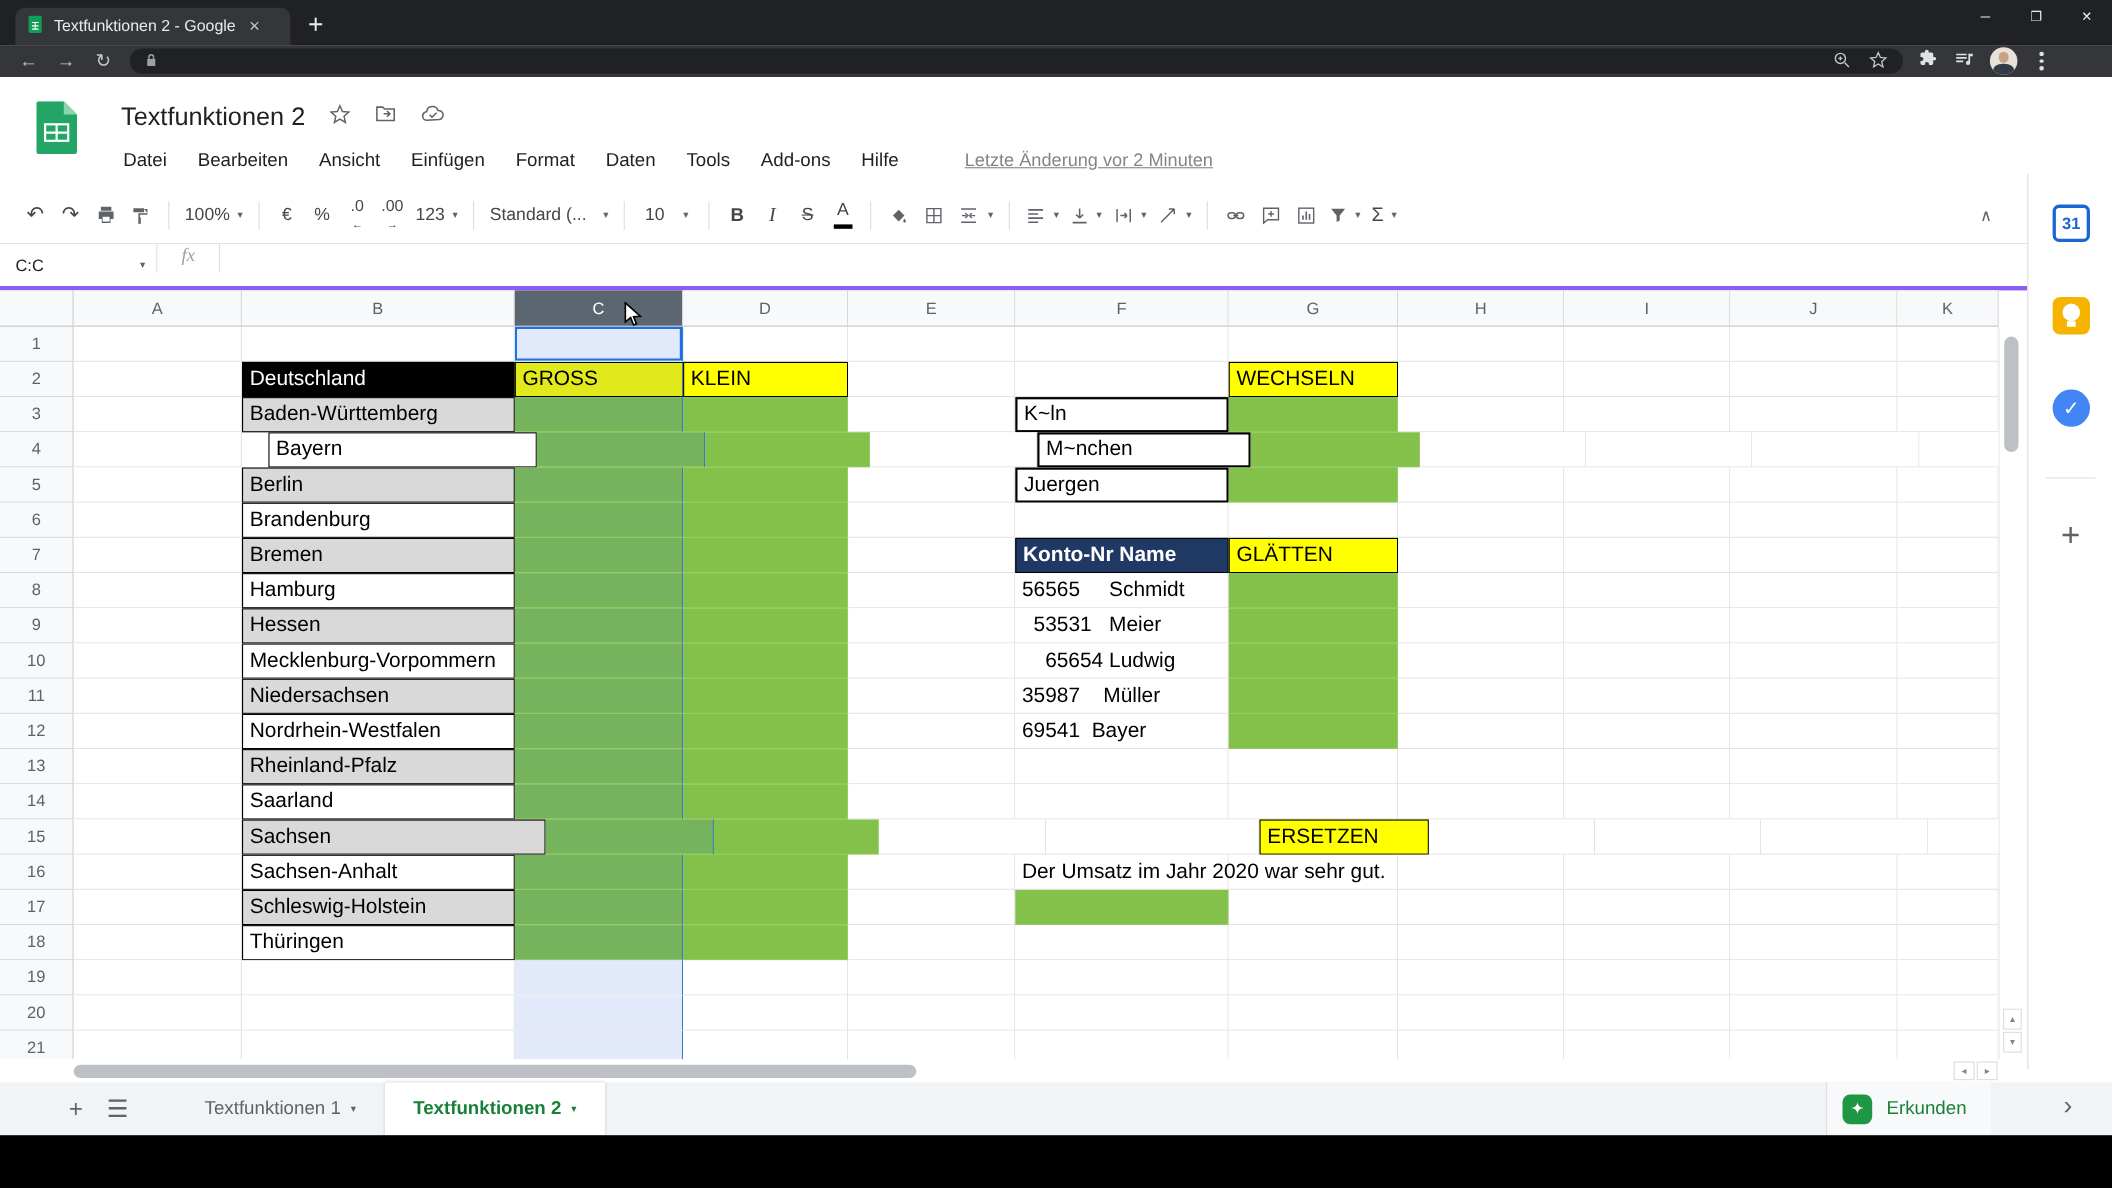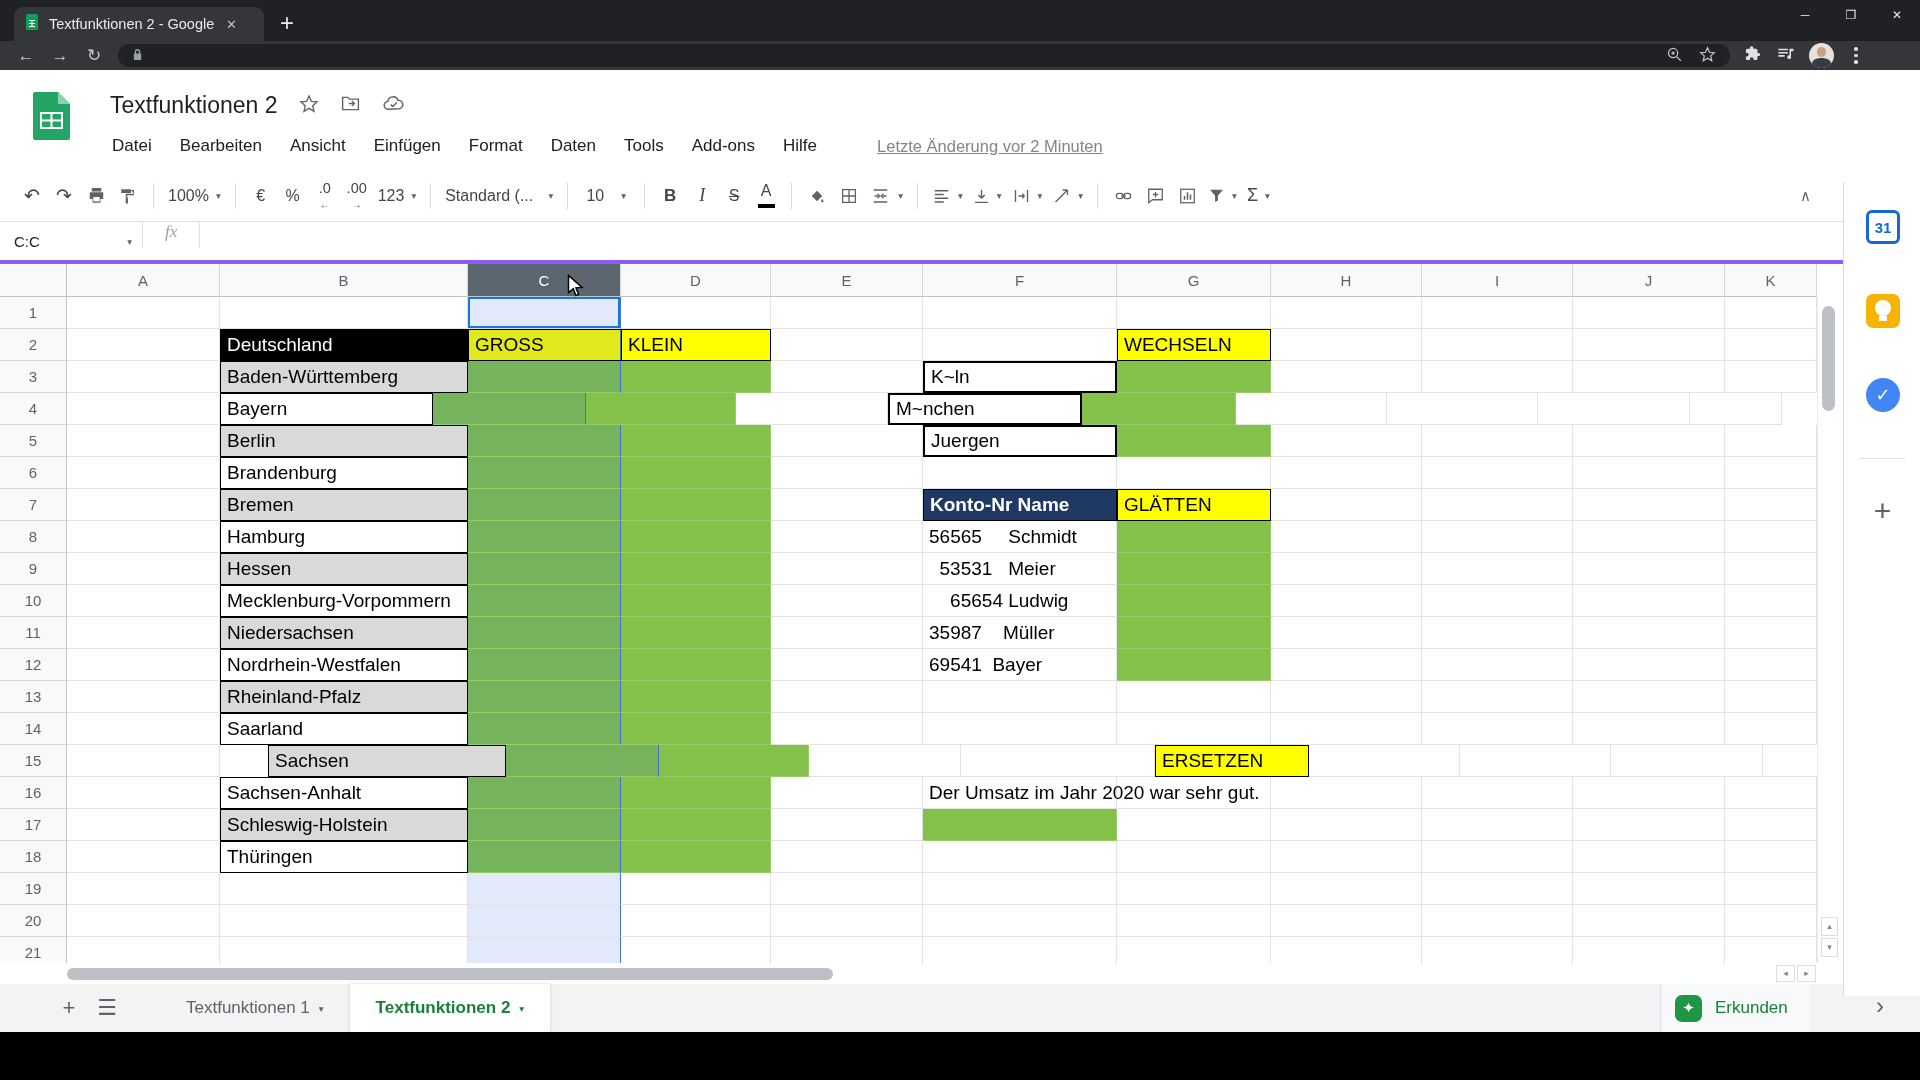--- a/index.html
+++ b/index.html
@@ -94,21 +94,21 @@
   .stab{display:flex;align-items:center;gap:9px;padding:0 26px;font-size:17px;color:#5f6368}
   .stab.active{background:#fff;color:#188038;font-weight:bold;box-shadow:0 0 3px rgba(0,0,0,.18)}
   .stab .dd{margin:0}
   .stab.active .dd{color:#188038}
   .explore{position:absolute;right:110px;top:984px;height:48px;width:150px;background:#f8f9fa;border-left:1px solid #e0e0e0;display:flex;align-items:center;gap:13px;padding-left:14px}
   .explore-badge{width:27px;height:27px;background:#1e9643;border-radius:7px;color:#fff;font-size:15px;display:flex;align-items:center;justify-content:center}
   .explore-label{color:#188038;font-size:17px}
   .panel-chevron{position:absolute;right:36px;top:992px;font-size:24px;color:#5f6368}
   .blackstrip{position:absolute;left:0;top:1032px;width:1920px;height:48px;background:#000}
   
-  .sidepanel{position:absolute;left:1843px;top:182px;width:77px;height:814px;background:#fff;border-left:1px solid #dadce0}
+  .sidepanel{position:absolute;left:1843px;top:158px;width:77px;height:814px;background:#fff;border-left:1px solid #dadce0}
   .sp-ic{position:absolute;left:22px;width:34px;height:34px}
   .cal-ic{background:#fff;border:3px solid #1967d2;border-radius:6px;color:#1967d2;font-weight:bold;font-size:15px;display:flex;align-items:center;justify-content:center}
   .keep-ic{background:#f5b400;border-radius:7px;position:relative}
   .keep-ic::before{content:'';position:absolute;left:9px;top:6px;width:16px;height:16px;border-radius:50%;background:#fff}
   .keep-ic::after{content:'';position:absolute;left:13px;top:22px;width:8px;height:5px;background:#fff}
   .tasks-ic{background:#4285f4;border-radius:50%;color:#fff;font-size:18px;font-weight:bold;display:flex;align-items:center;justify-content:center}
   .sp-div{position:absolute;left:16px;width:45px;height:1px;background:#e0e0e0}
   .sp-plus{position:absolute;left:0;width:77px;text-align:center;color:#5f6368;font-size:30px;font-weight:300}
 </style>
 </head>
@@ -410,21 +410,21 @@
         </div>
         <div class="cell c-green" style="width: 154px;"></div>
         <div class="cell" style="width: 151px;"></div>
         <div class="cell" style="width: 151px;"></div>
         <div class="cell" style="width: 152px;"></div>
         <div class="cell" style="width: 92px;"></div>
       </div>
       <div class="grow">
         <div class="rowhdr">4</div>
         <div class="cell" style="width: 153px;"></div>
-        <div class="cell c-swhite" style="width: 213px;">
+        <div class="cell c-swhite" style="width: 244px; margin-left: 24px;">
           <span>Bayern</span>
         </div>
         <div class="cell c-green sel" style="width: 153px;"></div>
         <div class="cell c-green" style="width: 150px;"></div>
         <div class="cell" style="width: 152px;"></div>
         <div class="cell c-blk" style="width: 194px;">
           <span>M~nchen</span>
         </div>
         <div class="cell c-green" style="width: 154px;"></div>
         <div class="cell" style="width: 151px;"></div>
@@ -604,21 +604,21 @@
         <div class="cell" style="width: 194px;"></div>
         <div class="cell" style="width: 154px;"></div>
         <div class="cell" style="width: 151px;"></div>
         <div class="cell" style="width: 151px;"></div>
         <div class="cell" style="width: 152px;"></div>
         <div class="cell" style="width: 92px;"></div>
       </div>
       <div class="grow">
         <div class="rowhdr">15</div>
         <div class="cell" style="width: 153px;"></div>
-        <div class="cell c-sgray" style="width: 238px; margin-left: 48px;">
+        <div class="cell c-sgray" style="width: 276px;">
           <span>Sachsen</span>
         </div>
         <div class="cell c-green sel" style="width: 153px;"></div>
         <div class="cell c-green" style="width: 150px;"></div>
         <div class="cell" style="width: 152px;"></div>
         <div class="cell" style="width: 194px;"></div>
         <div class="cell c-yellow" style="width: 154px;">
           <span>ERSETZEN</span>
         </div>
         <div class="cell" style="width: 151px;"></div>

